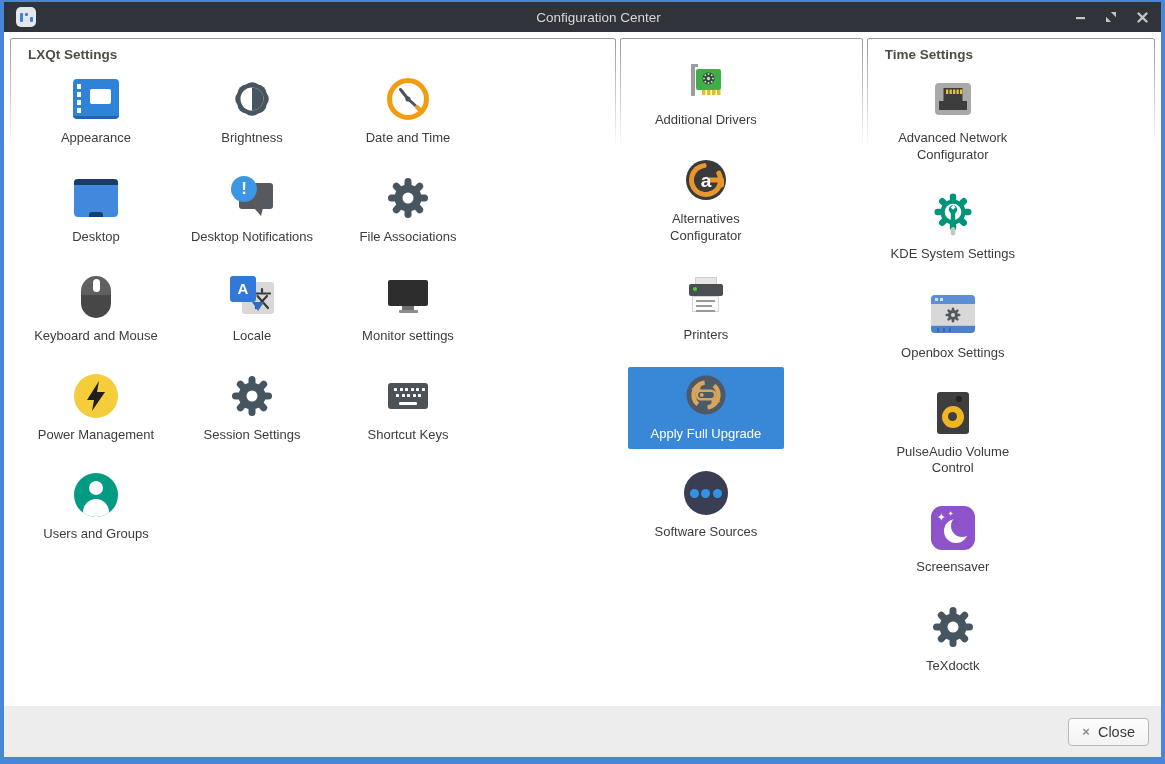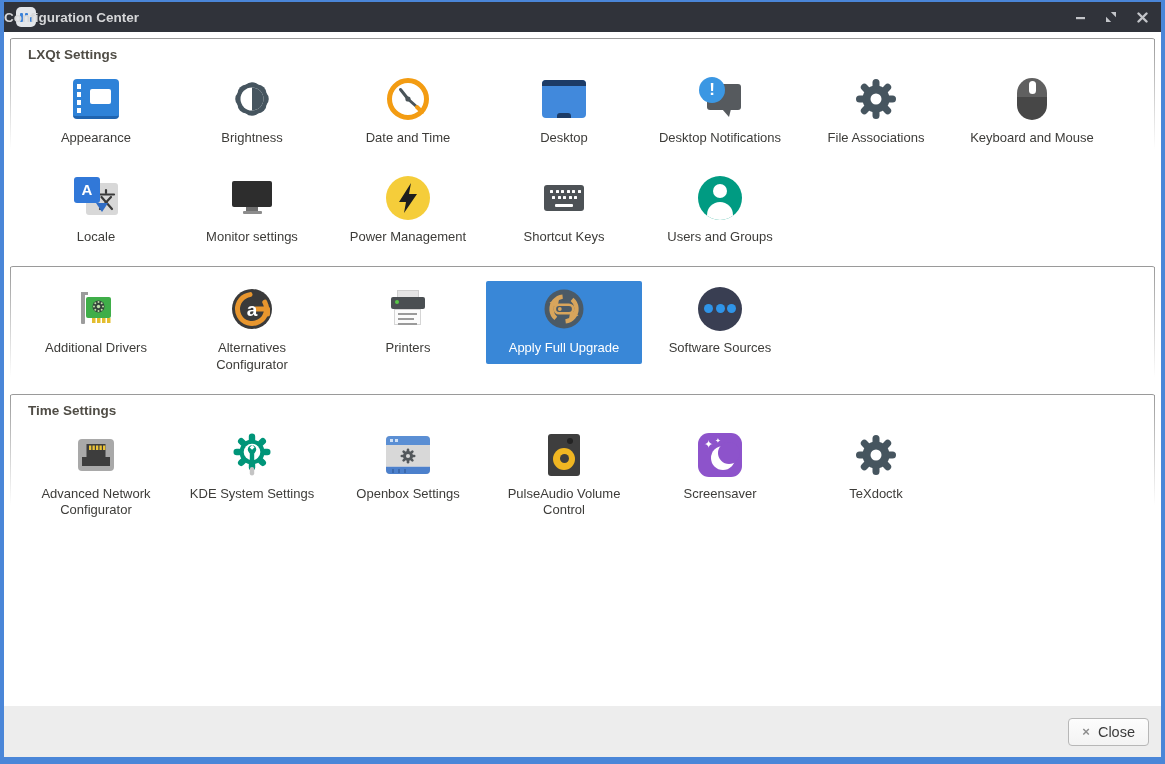--- a/index.html
+++ b/index.html
@@ -16,28 +16,28 @@
   }
   .app-icon {
     width: 20px; height: 20px; border-radius: 5px; background: #e3e6ea;
     display: flex; align-items: center; justify-content: center; gap: 2px;
   }
   .app-icon i { display: block; background: #3b82d9; border-radius: 1px; }
   .app-icon .b1 { width: 3px; height: 9px; }
   .app-icon .b2 { width: 3px; height: 5px; margin-top: 4px; }
   .app-icon .d1 { width: 3px; height: 3px; margin-bottom: 5px; }
   .title {
-    position: absolute; left: 0; right: 0; 
-    color: #d6d7d9; font-size: 13.5px; font-weight: bold; pointer-events: none;
+    position: absolute; left: 0; right: 0; text-align: center;
+    color: #d6d7d9; font-size: 13.5px; font-weight: normal; pointer-events: none; padding-left: 32px;
   }
   .win-controls { margin-left: auto; display: flex; align-items: center; gap: 17px; z-index: 2; }
   .win-btn { width: 14px; height: 14px; display: flex; align-items: center; justify-content: center; color: #c3c5c9; }
   .win-btn svg { display: block; }
   
-  .content { flex: 1 1 auto; background: #fff; padding: 5px 4px 0; display: flex; flex-direction: column; overflow: hidden; }
+  .content { flex: 1 1 auto; background: #fff; padding: 5px 4px 0; display: flex; flex-direction: row; overflow: hidden; }
   .groupbox { position: relative; margin: 1px 2px 0; border-top: 1px solid #9a9a9a; border-radius: 3px; padding: 5px 8px 12px; }
   .groupbox::before, .groupbox::after {
     content: ""; position: absolute; top: 0; width: 1px; height: 110px;
     background: linear-gradient(to bottom, #9a9a9a, rgba(154,154,154,0));
   }
   .groupbox::before { left: 0; } .groupbox::after { right: 0; }
   .groupbox.grow { flex: 1 1 auto; }
   .section-title { font-size: 13.5px; font-weight: bold; color: #504d46; margin: 3px 0 0 10px; }
   .items { display: flex; flex-wrap: wrap; align-items: flex-start; row-gap: 16px; margin-top: 9px; }
   .item { width: 156px; display: flex; flex-direction: column; align-items: center; padding: 4px 0 7px; border-radius: 2px; }
@@ -272,20 +272,39 @@
           <div class="icon">
             <div class="ic-bolt">
               <svg width="44" height="44" viewBox="0 0 44 44">
                   <polygon points="25,7 13,26 20,26 18,37 31,18 23,18" fill="#1e1e1e"></polygon>
                 </svg>
             </div>
           </div>
           <div class="label">Power Management</div>
         </div>
 
+        <div class="item">
+          <div class="icon">
+            <svg width="48" height="48" viewBox="0 0 48 48">
+              <g fill="#46555f">
+                <circle cx="24" cy="24" r="13.5"></circle>
+                <rect x="20.5" y="4" width="7" height="10" rx="3.5"></rect>
+                <rect x="20.5" y="4" width="7" height="10" rx="3.5" transform="rotate(45 24 24)"></rect>
+                <rect x="20.5" y="4" width="7" height="10" rx="3.5" transform="rotate(90 24 24)"></rect>
+                <rect x="20.5" y="4" width="7" height="10" rx="3.5" transform="rotate(135 24 24)"></rect>
+                <rect x="20.5" y="4" width="7" height="10" rx="3.5" transform="rotate(180 24 24)"></rect>
+                <rect x="20.5" y="4" width="7" height="10" rx="3.5" transform="rotate(225 24 24)"></rect>
+                <rect x="20.5" y="4" width="7" height="10" rx="3.5" transform="rotate(270 24 24)"></rect>
+                <rect x="20.5" y="4" width="7" height="10" rx="3.5" transform="rotate(315 24 24)"></rect>
+              </g>
+              <circle cx="24" cy="24" r="5.5" fill="#fff"></circle>
+            </svg>
+          </div>
+          <div class="label">Session Settings</div>
+        </div>
 
         <div class="item">
           <div class="icon">
             <div class="ic-keys">
               <div class="dr" style="left:6px; top:5px">
                   <i></i>
                   <i></i>
                   <i></i>
                   <i></i>
                   <i></i>

